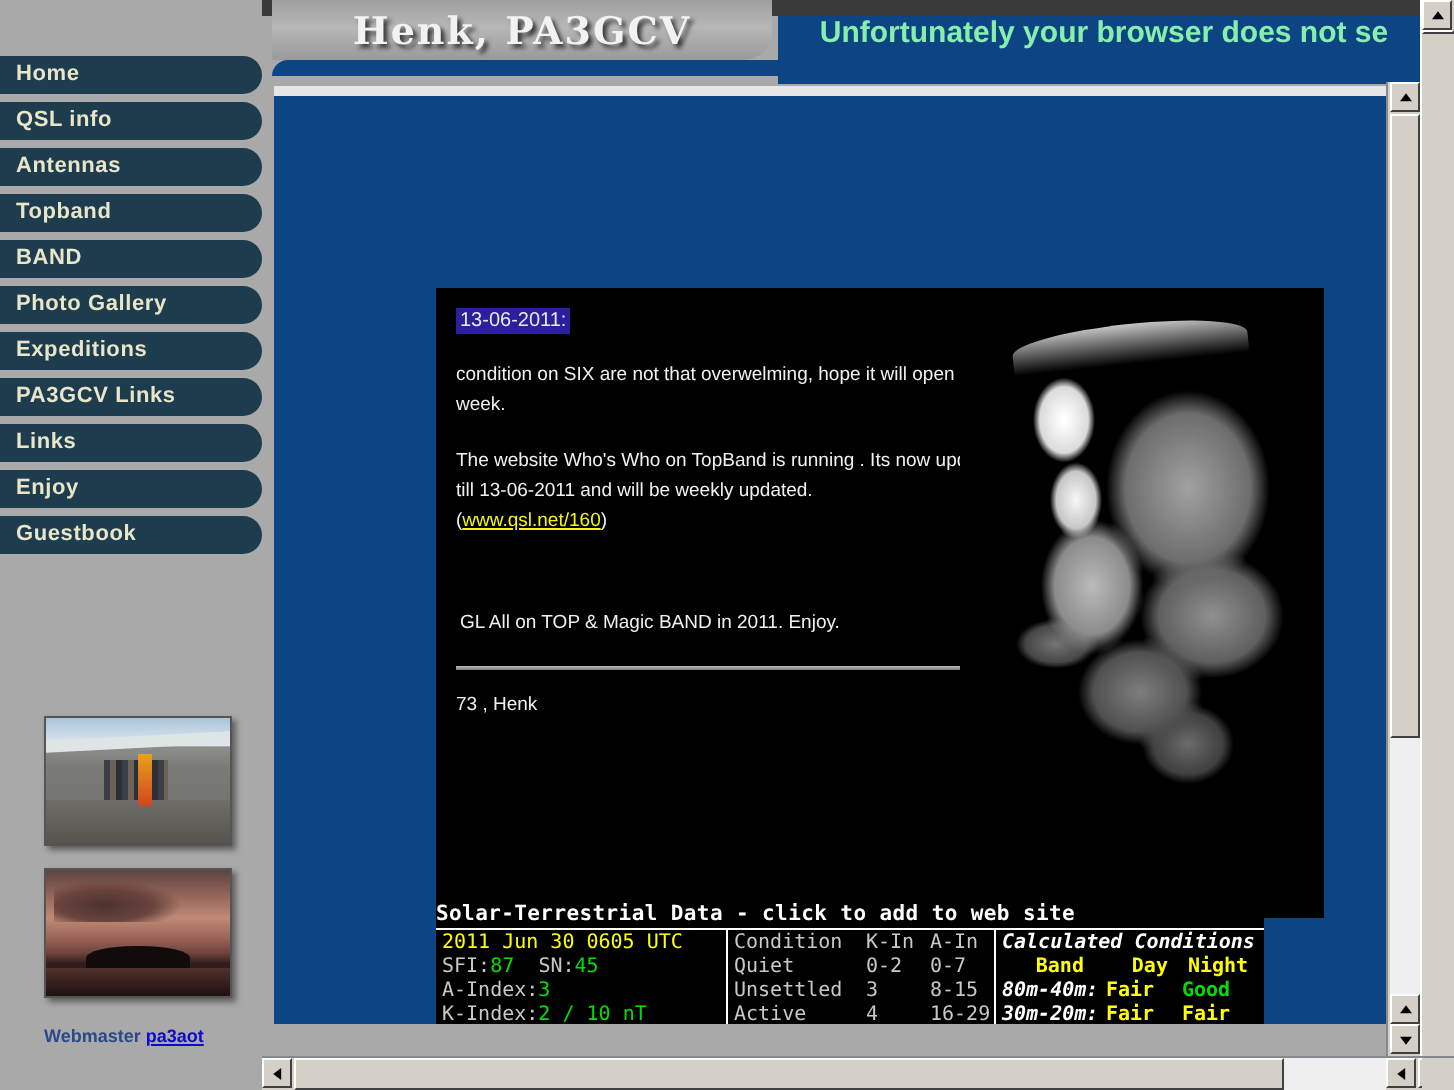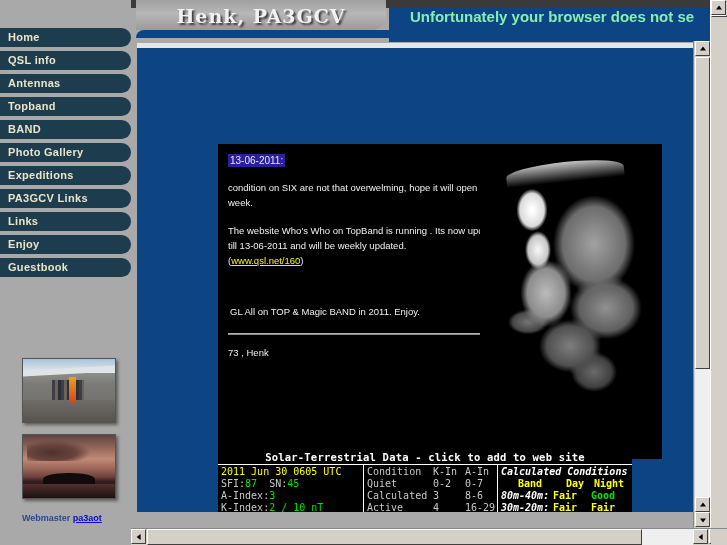--- a/index.html
+++ b/index.html
@@ -153,21 +153,21 @@
   
   .solar{
     position:absolute;left:81px;top:400px;width:414px;height:72px;
     background:#000;
     font-family:"DejaVu Sans Mono", monospace;
     font-size:10px;
     overflow:hidden;
     border-top:2px solid #000;
   }
   .solar-title{
-    color:#ffffff;font-weight:bold;text-align:center;
+    color:#ffffff;font-weight:bold;
     font-size:10.5px;line-height:13px;letter-spacing:.2px;
     border-bottom:1px solid #fff;
     padding-top:1px;
   }
   .solar-cols{display:flex;height:58px;}
   .col{padding:1px 3px;box-sizing:border-box;}
   .col-a{width:146px;border-right:1px solid #fff;}
   .col-b{width:134px;border-right:1px solid #fff;}
   .col-c{width:132px;}
   .l{line-height:12px;white-space:pre;}
@@ -294,21 +294,21 @@
         <div class="col col-a">
           <div class="l yel">2011 Jun 30 0605 UTC</div>
           <div class="l"><span class="gry">SFI:</span><span class="grn">87</span>&nbsp;&nbsp;<span class="gry">SN:</span><span class="grn">45</span></div>
           <div class="l"><span class="gry">A-Index:</span><span class="grn">3</span></div>
           <div class="l"><span class="gry">K-Index:</span><span class="grn">2 / 10 nT</span></div>
         </div>
 
         <div class="col col-b">
           <div class="l gry"><span style="display:inline-block;width:66px">Condition</span><span style="display:inline-block;width:32px">K-In</span><span>A-In</span></div>
           <div class="l gry"><span style="display:inline-block;width:66px">Quiet</span><span style="display:inline-block;width:32px">0-2</span><span>0-7</span></div>
-          <div class="l gry"><span style="display:inline-block;width:66px">Calculated</span><span style="display:inline-block;width:32px">3</span><span>8-6</span></div>
+          <div class="l gry"><span style="display:inline-block;width:66px">Unsettled</span><span style="display:inline-block;width:32px">3</span><span>8-15</span></div>
           <div class="l gry"><span style="display:inline-block;width:66px">Active</span><span style="display:inline-block;width:32px">4</span><span>16-29</span></div>
 
         </div>
 
         <div class="col col-c">
           <div class="l wht ctr" style="font-weight:bold">Calculated Conditions</div>
           <div class="l ctr" style="font-weight:bold"><span class="yel" style="display:inline-block;width:52px">Band</span><span class="yel" style="display:inline-block;width:38px">Day</span><span class="yel">Night</span></div>
           <div class="l" style="font-weight:bold"><span class="wht" style="display:inline-block;width:52px">80m-40m:</span><span class="yel" style="display:inline-block;width:38px">Fair</span><span class="grn">Good</span></div>
           <div class="l" style="font-weight:bold"><span class="wht" style="display:inline-block;width:52px">30m-20m:</span><span class="yel" style="display:inline-block;width:38px">Fair</span><span class="yel">Fair</span></div>
 

